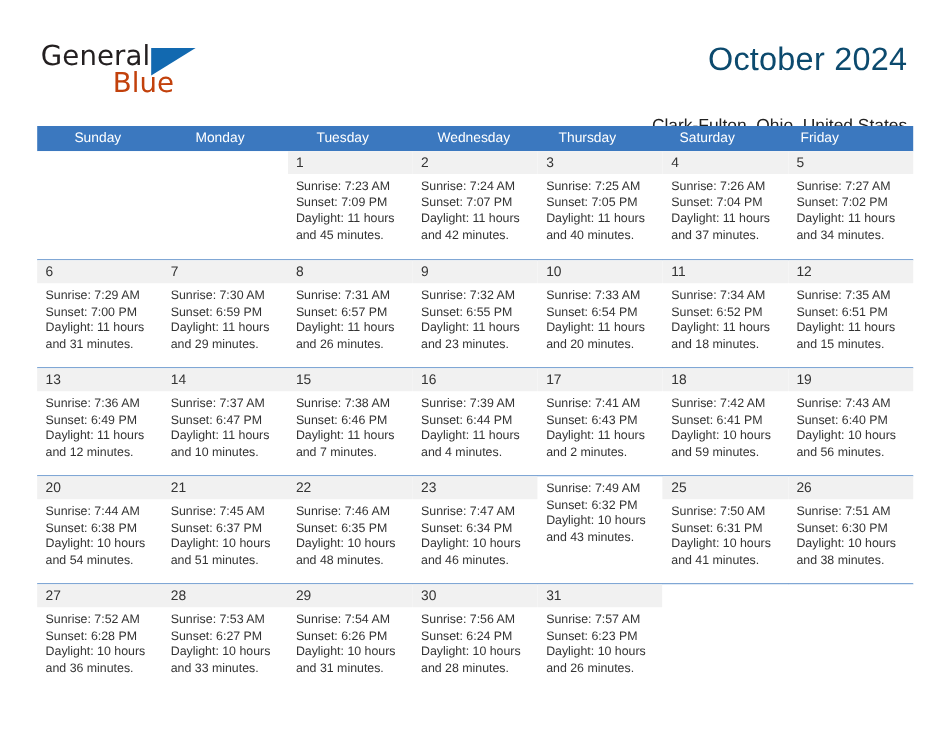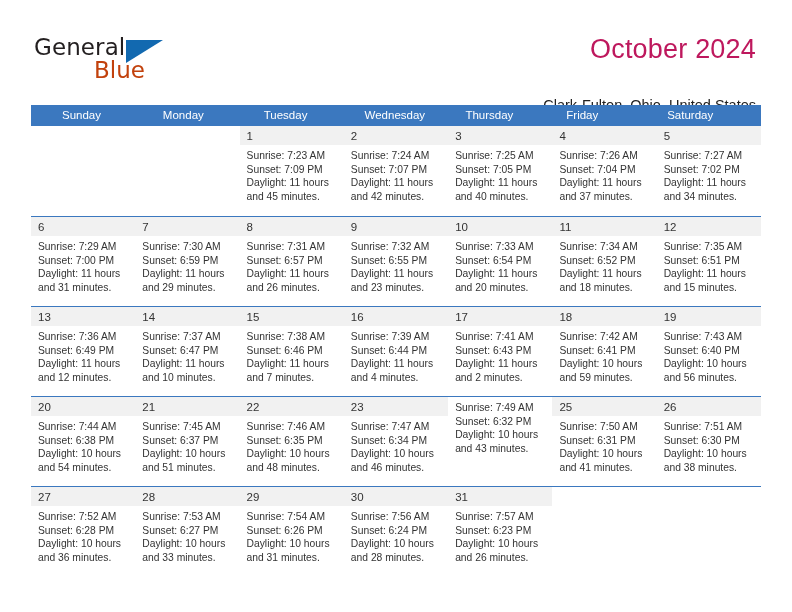--- a/index.html
+++ b/index.html
@@ -63,21 +63,21 @@
     color: #c2410c;
     font-family: "DejaVu Sans", sans-serif;
     line-height: 26px;
   }
 
   .title {
     position: absolute;
     right: 36px;
     top: 34px;
     font-size: 27px;
-    color: #be185d;
+    color: #0c4a6e;
     letter-spacing: 0.2px;
   }
   .subtitle {
     position: absolute;
     right: 36px;
     top: 77px;
     font-size: 14.5px;
     color: #212121;
     text-align: right;
     margin-top: 20px;
@@ -164,22 +164,22 @@
     <div class="subtitle">Clark-Fulton, Ohio, United States</div>
   </div>
 
   <div class="calendar">
     <div class="weekday-row" id="weekday-row">
         <div class="weekday">Sunday</div>
         <div class="weekday">Monday</div>
         <div class="weekday">Tuesday</div>
         <div class="weekday">Wednesday</div>
         <div class="weekday">Thursday</div>
+        <div class="weekday">Saturday</div>
         <div class="weekday">Friday</div>
-        <div class="weekday">Saturday</div>
       </div>
     <div id="weeks-container">
         <div class="week-row">
           <div class="day-cell empty-cell">
             <div class="daynum-strip"><span class="daynum"></span></div>
             <div class="details">
               <div class="detail-line"></div>
               <div class="detail-line"></div>
               <div class="detail-line"></div>
               <div class="detail-line"></div>

